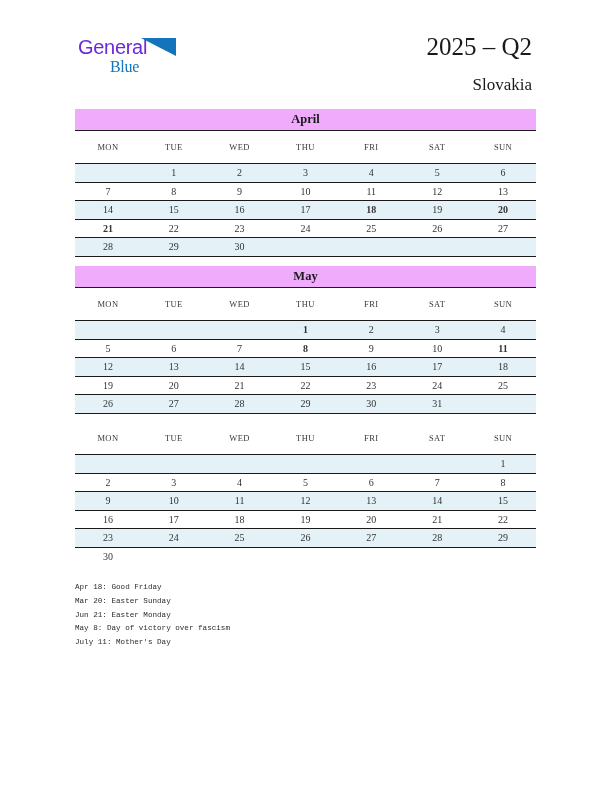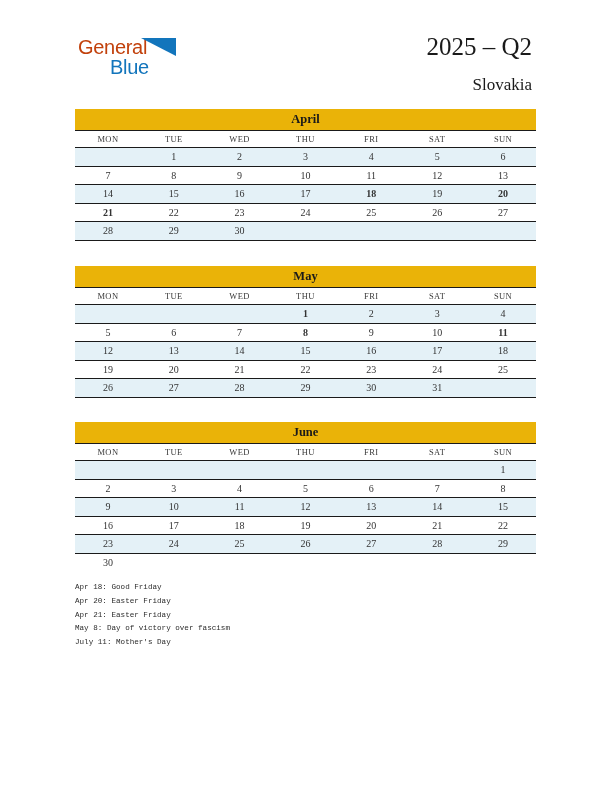--- a/index.html
+++ b/index.html
@@ -31,34 +31,34 @@
     width: 120px;
     height: 46px;
   }
   .logo-general {
     position: absolute;
     left: 0;
     top: 0;
     font-family: "Liberation Sans", sans-serif;
     font-size: 20px;
     letter-spacing: -0.3px;
-    color: #c2410c;
+    color: #6d28d9;
     line-height: 22px;
   }
   .logo-tri-svg {
     position: absolute;
     left: 63px;
     top: 2px;
   }
   .logo-blue {
     position: absolute;
     left: 32px;
     top: 20px;
-    font-family: Liberation Sans, sans-serif;
-    font-size: 20px;
+    font-family: Liberation Serif, serif;
+    font-size: 16px;
     letter-spacing: -0.3px;
     color: #1275bc;
     line-height: 22px;
   }
 
   .title-block {
     position: absolute;
     right: 80px;
     top: 32px;
     text-align: right;
@@ -85,21 +85,21 @@
     left: 75px;
     width: 461px;
   }
   #month-0 { top: 109px; }
   #month-1 { top: 266px; }
   #month-2 { top: 422px; }
 
   .month-title {
     height: 21px;
     line-height: 21px;
-    background: #eab308;
+    background: #f0abfc;
     text-align: center;
     font-family: "Liberation Serif", serif;
     font-weight: bold;
     font-size: 12.5px;
     color: #1a1a1a;
     border-bottom: 1.4px solid #1a1a1a;
   }
 
   table.cal {
     width: 461px;
@@ -107,21 +107,21 @@
     table-layout: fixed;
   }
   table.cal td, table.cal th {
     width: 65.85px;
     text-align: center;
     font-family: "Liberation Serif", serif;
     color: #333333;
     padding: 0;
   }
   table.cal th {
-    height: 16px;
+    height: 32px;
     font-size: 8.5px;
     font-weight: normal;
     letter-spacing: 0.4px;
     color: #3a3a3a;
     border-bottom: 1.4px solid #1a1a1a;
     vertical-align: middle;
     margin-top: 37px;
   }
   table.cal td {
     height: 17.5px;
@@ -291,21 +291,20 @@
           <td>29</td>
           <td>30</td>
           <td>31</td>
           <td></td>
         </tr>
       </tbody>
   </table>
 </div>
 
 <div class="month-block" id="month-2">
-  <div class="month-title">June</div>
   <table class="cal">
     <thead>
         <tr>
           <th>MON</th>
           <th>TUE</th>
           <th>WED</th>
           <th>THU</th>
           <th>FRI</th>
           <th>SAT</th>
           <th>SUN</th>
@@ -365,17 +364,17 @@
           <td></td>
           <td></td>
           <td></td>
         </tr>
       </tbody>
   </table>
 </div>
 
 <div class="legend">
     <div class="legend-item">Apr 18: Good Friday</div>
-    <div class="legend-item">Apr 20: Easter Friday</div>
-    <div class="legend-item">Apr 21: Easter Friday</div>
+    <div class="legend-item">Mar 20: Easter Sunday</div>
+    <div class="legend-item">Jun 21: Easter Monday</div>
     <div class="legend-item">May 8: Day of victory over fascism</div>
     <div class="legend-item">July 11: Mother's Day</div>
   </div>
 
 </body></html>

